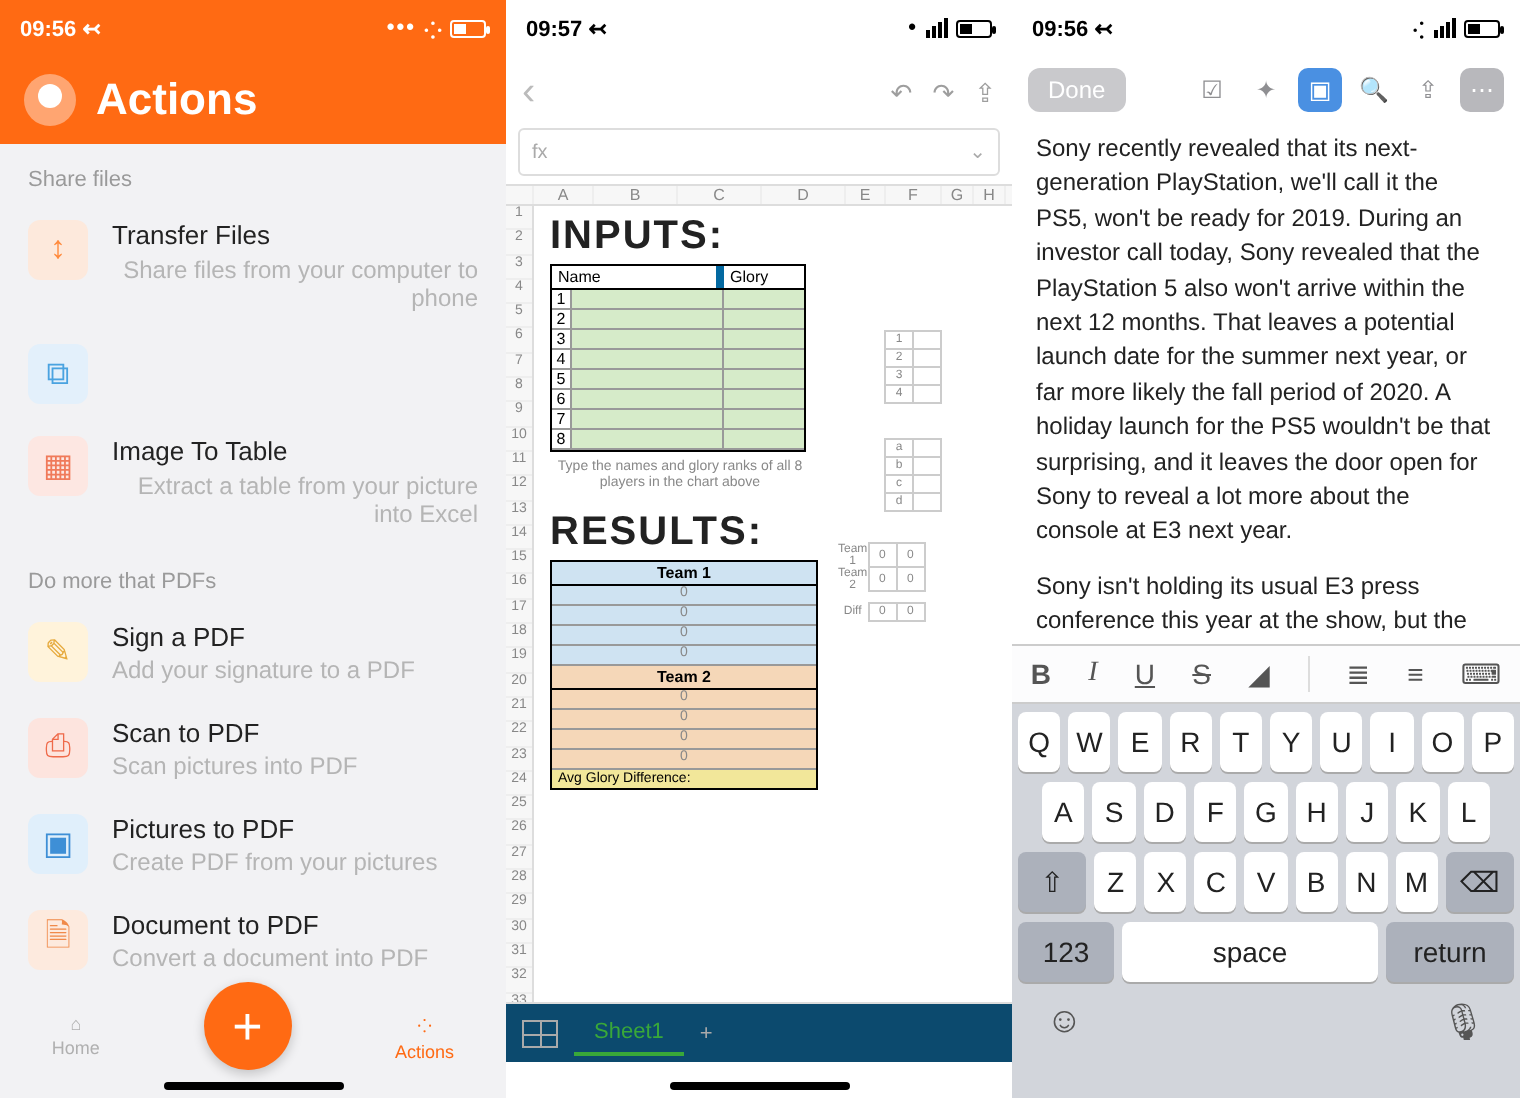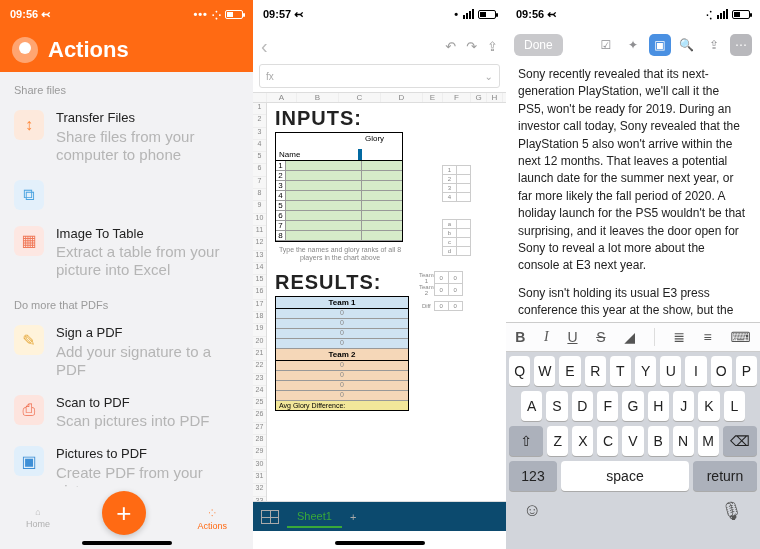--- a/index.html
+++ b/index.html
@@ -26,21 +26,21 @@
   
   .hdr1 { background:#ff6a13; color:#fff; height:44px; display:flex; align-items:center; padding:0 12px; gap:10px; }
   .avatar{ width:26px;height:26px;border-radius:50%; background:rgba(255,255,255,.4); position:relative;}
   .avatar::before{content:"";position:absolute;left:7px;top:5px;width:12px;height:12px;border-radius:50%;background:#fff;}
   .hdr1 h1{ font-size:22px; font-weight:700;}
 
   .section-title{ font-size:11px; color:#9a9a9a; padding:12px 14px 6px; }
   .row { display:flex; align-items:flex-start; gap:12px; padding:8px 14px; }
   .icoBox{ width:30px;height:30px; border-radius:6px; display:flex;align-items:center;justify-content:center; flex:none; font-size:16px;}
   .rowT{ font-size:13px; color:#222; font-weight:500; line-height:1.2;}
-  .rowS{ font-size:15px; color:#b5b5b5; line-height:1.2; margin-top:2px;}
+  .rowS{ font-size:12px; color:#b5b5b5; line-height:1.2; margin-top:2px;text-align:right;}
 
   .tabbar{ position:absolute; bottom:0; left:0; right:0; height:62px; display:flex; justify-content:space-around; align-items:center; background:#f2f2f4;}
   .tabbtn{ display:flex; flex-direction:column; align-items:center; gap:2px; font-size:9px; color:#b0b0b0;}
   .tabbtn.active{ color:#ff6a13;}
   .fab{ width:44px;height:44px;border-radius:50%;background:#ff6a13;color:#fff;display:flex;align-items:center;justify-content:center;font-size:26px;margin-top:-10px;box-shadow:0 2px 6px rgba(0,0,0,.2);}
   .homebar{ position:absolute;bottom:4px;left:50%;transform:translateX(-50%);width:90px;height:4px;border-radius:3px;background:#000;}
 
   
   .hdr2{ height:36px; display:flex; align-items:center; justify-content:space-between; padding:0 8px; font-size:13px; color:#9e9e9e;}
   .hdr2 .title{ color:#7fa97f; font-size:11px;}
@@ -51,21 +51,21 @@
   .colhdr div{ flex:none; text-align:center; border-right:1px solid #eee;}
   .colA{width:14px}.colB{width:30px}.colC{width:42px}.colD{width:42px}.colE{width:42px}.colF{width:20px}.colG{width:28px}.colH{width:16px}.colI{width:16px}
   .sheetBody{ position:relative; height:420px; overflow:hidden; font-size:8px;}
   .rownums{ position:absolute; left:0; top:0; width:14px; background:#f7f7f7; border-right:1px solid #ddd;}
   .rownums div{ height:12.3px; font-size:7px; color:#888; text-align:center; border-bottom:1px solid #eee;}
   .sheetContent{ margin-left:14px; position:relative;}
   .bigTitle{ font-size:20px; font-weight:800; color:#222; letter-spacing:1px; padding:4px 0 2px 8px;}
   .tbl{ border:1px solid #000; margin-left:8px;}
   .tbl .hdrRow{ display:flex; background:#fff; border-bottom:1px solid #000;}
   .tbl .hdrRow div{ padding:1px 3px; font-size:8px;}
-  .tbl .hdrRow div:first-child{ width:86px; border-right:4px solid #0369a1;margin-top:16px;}
+  .tbl .hdrRow div:first-child{ width:86px; border-right:4px solid #0369a1;}
   .tbl .hdrRow div:last-child{ width:40px;}
   .inputRow{ display:flex; border-bottom:1px solid #999;}
   .inputRow .n{ width:10px; text-align:center; border-right:1px solid #999; background:#fff;}
   .inputRow .c1{ width:76px; background:#d6ebc9; border-right:1px solid #999;}
   .inputRow .c2{ width:40px; background:#d6ebc9;}
   .caption{ font-size:7px; color:#888; text-align:center; width:130px; margin:4px 0 4px 8px; line-height:1.2;}
   .resTbl{ border:1px solid #000; margin-left:8px; width:134px;}
   .teamHdr{ text-align:center; font-size:8px; font-weight:600; border-bottom:1px solid #000; padding:1px;}
   .resRow{ height:10px; border-bottom:1px solid #999; text-align:center; font-size:7px; color:#888;}
   .t1 .resRow{ background:#cfe3f2;} .t1 .teamHdr{background:#cfe3f2;}

